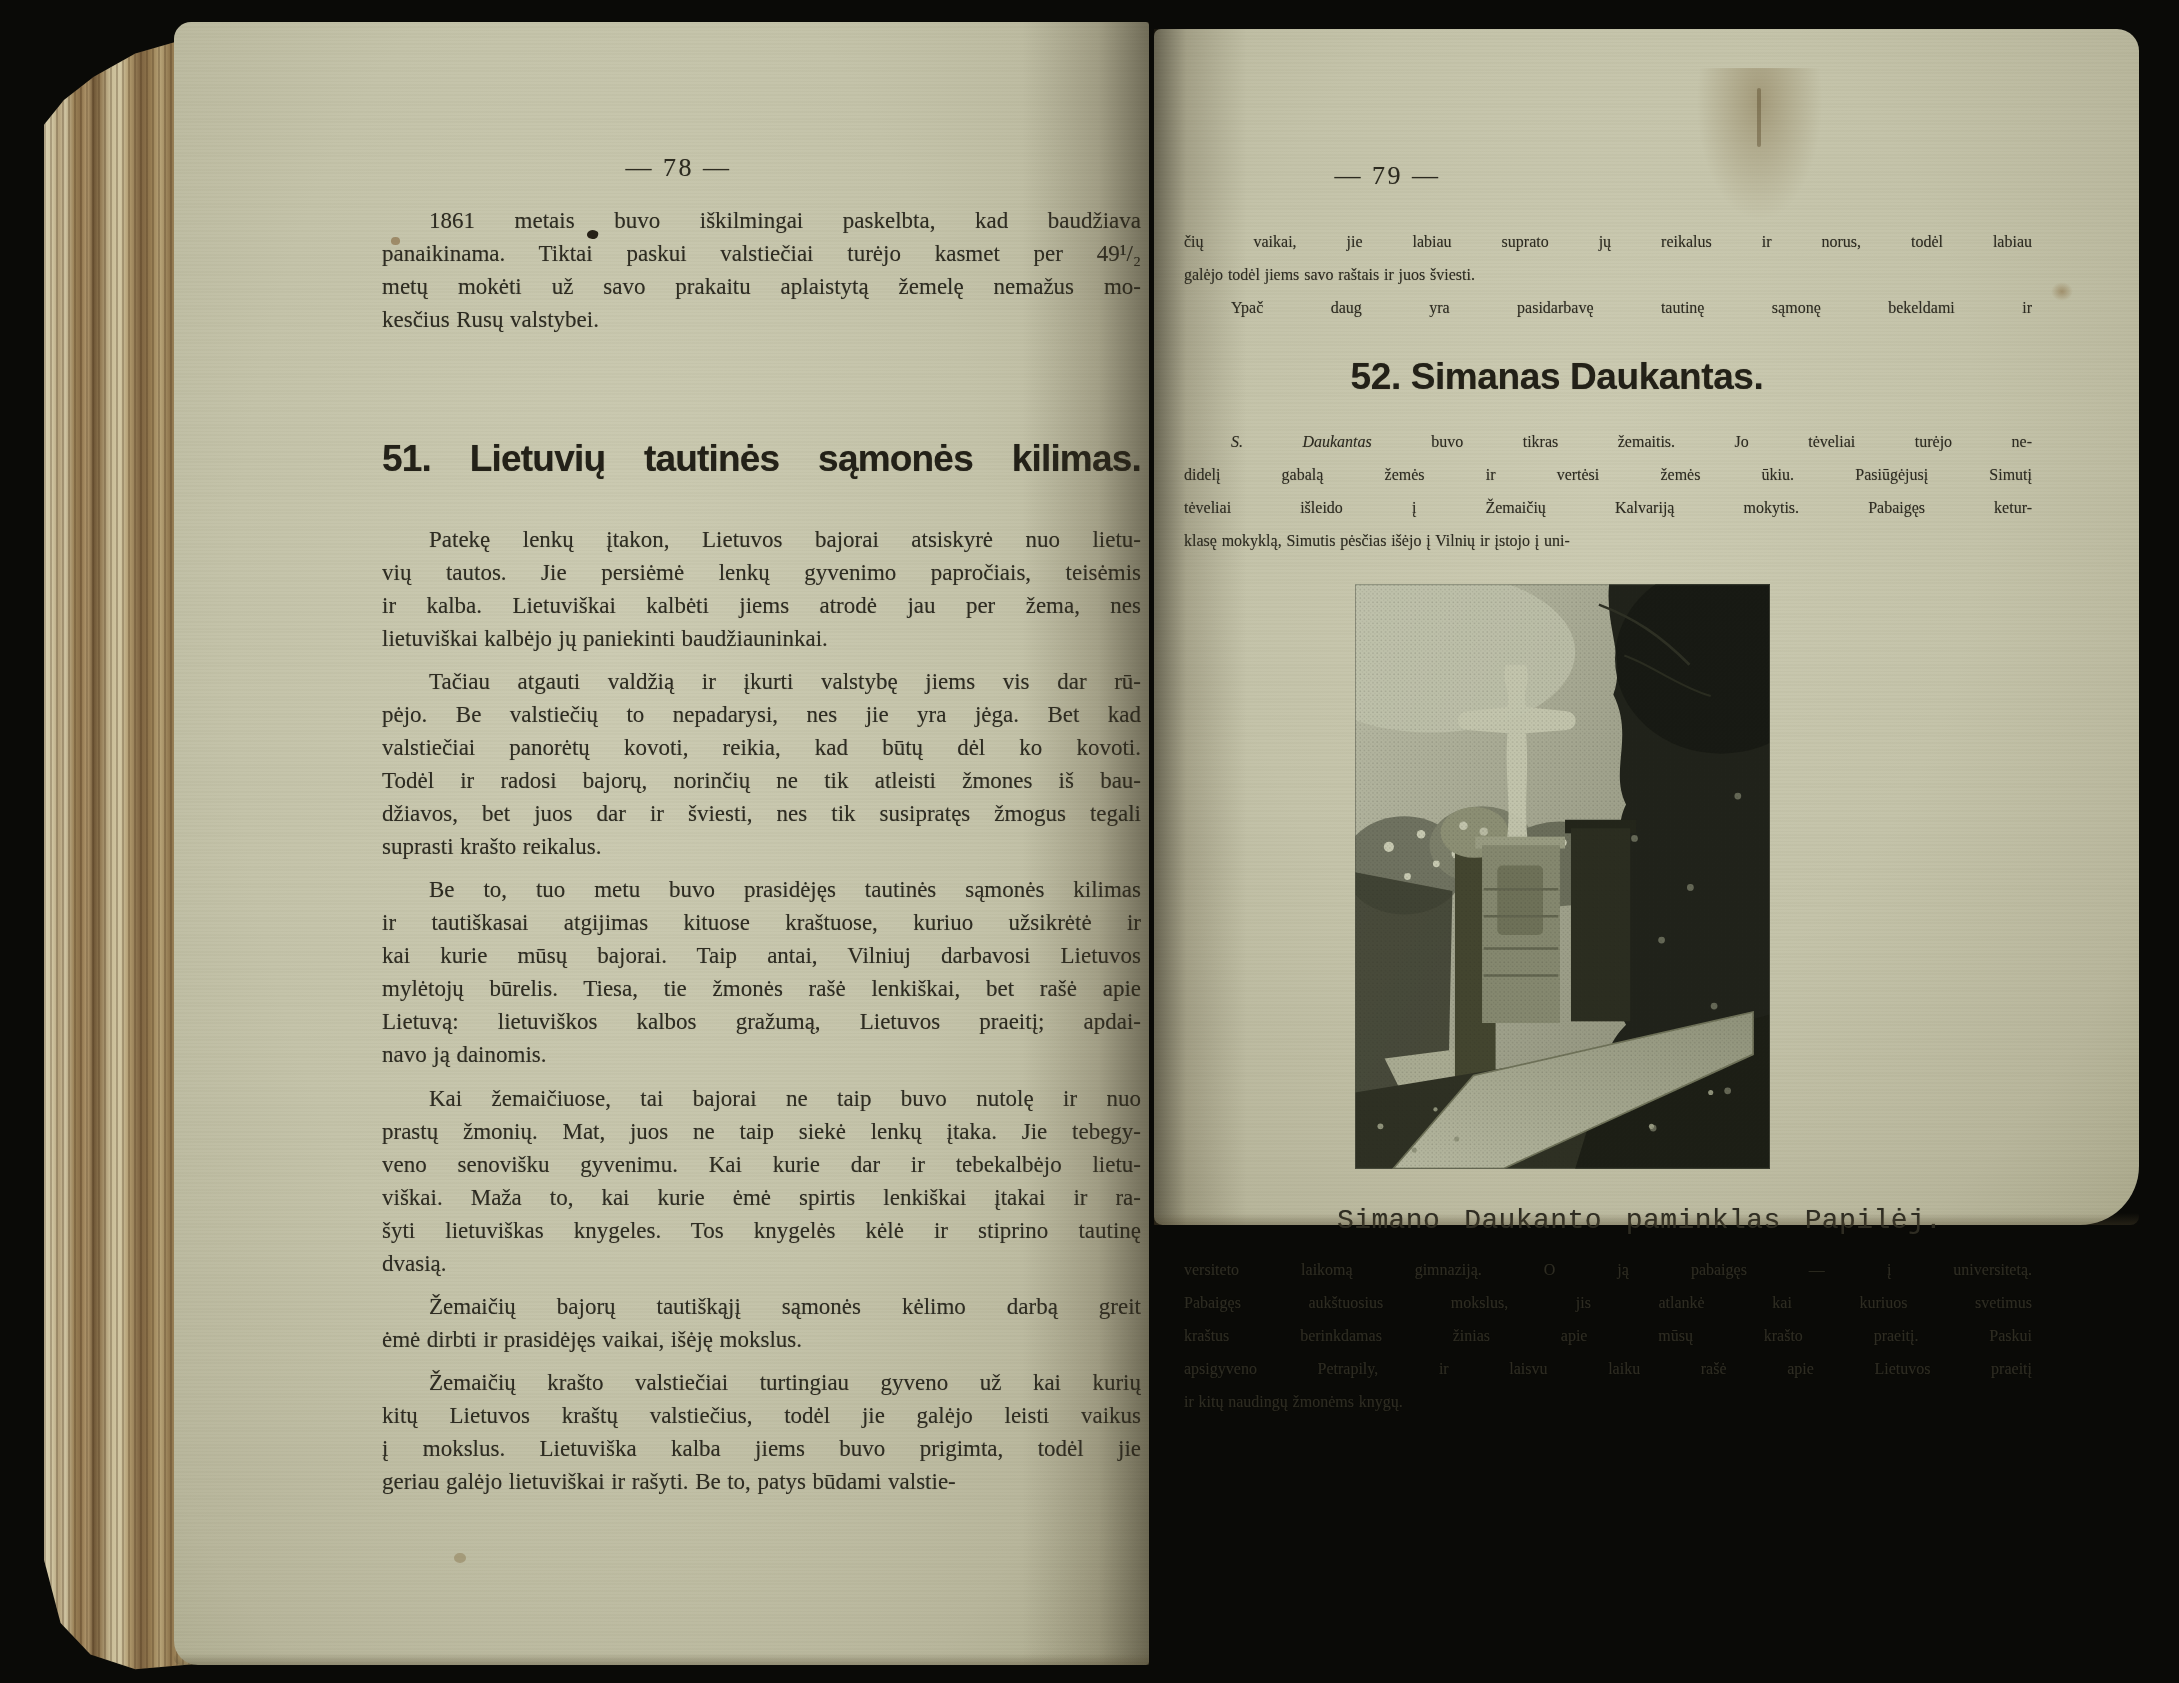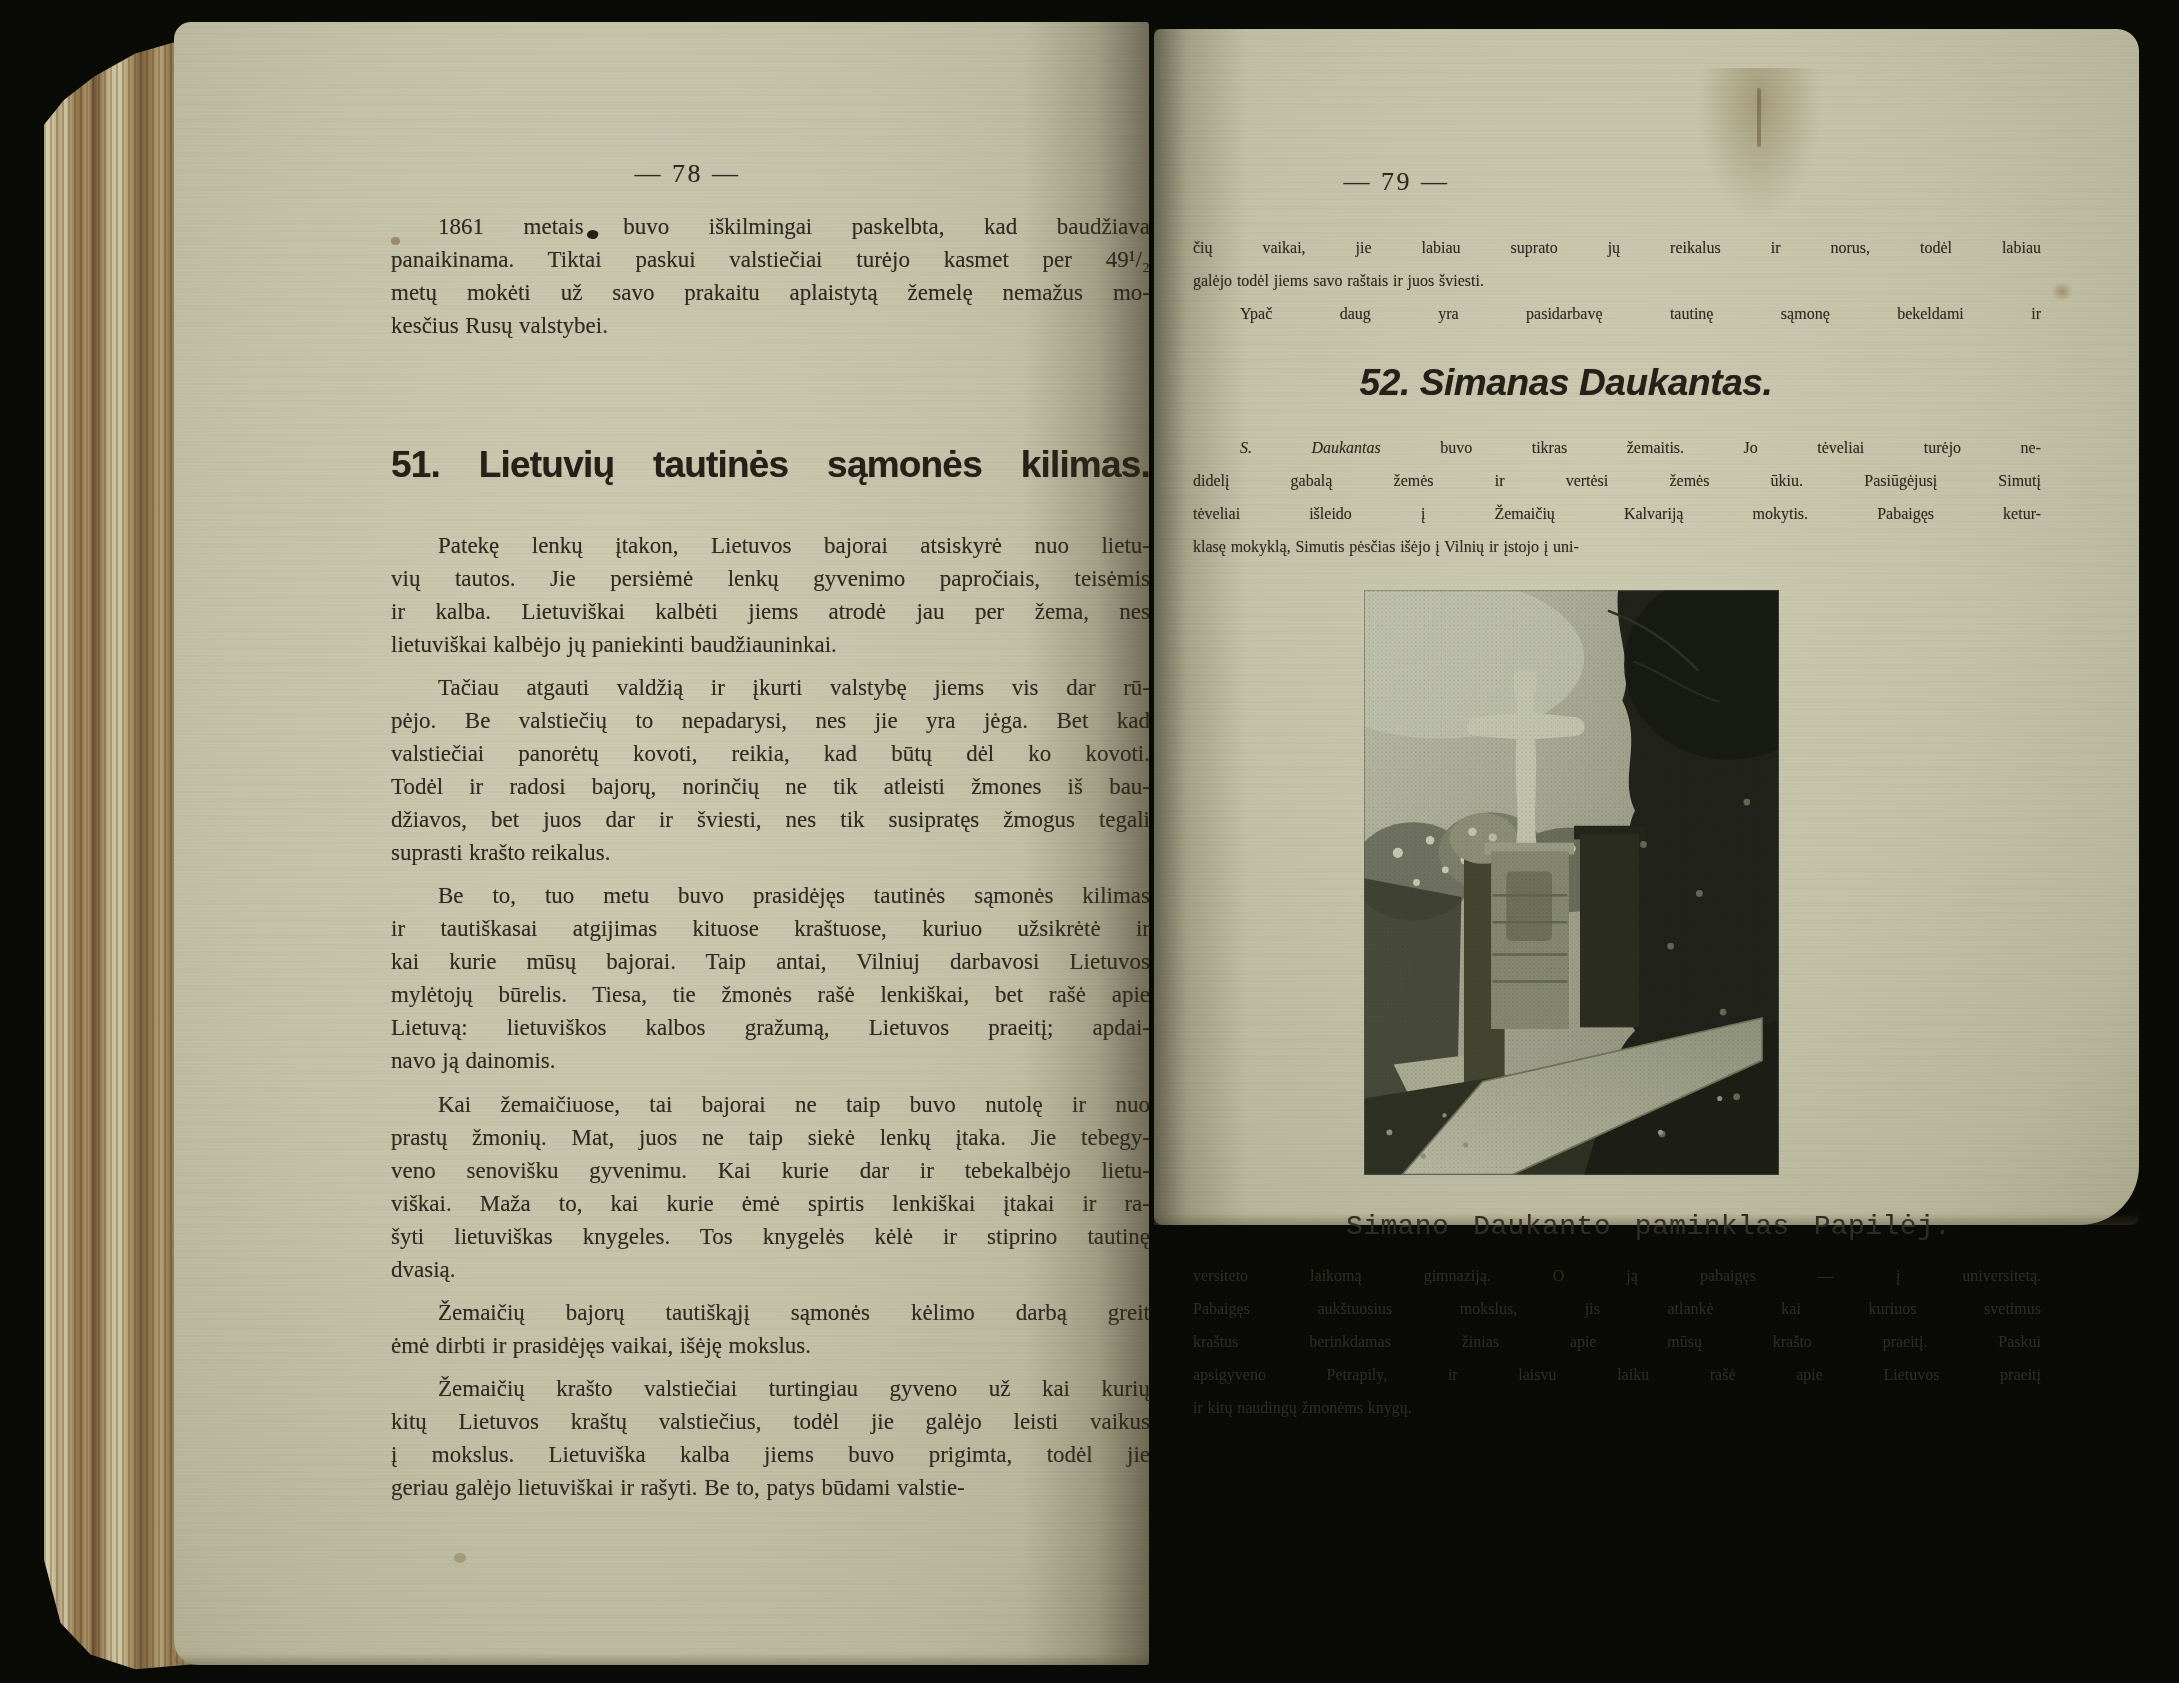--- a/index.html
+++ b/index.html
@@ -34,21 +34,21 @@
     background:linear-gradient(180deg, rgba(0,0,0,0), rgba(80,70,45,.38));
     border-radius:inherit;pointer-events:none;
   }
   .page.left{left:174px;top:22px;width:975px;height:1643px;border-radius:17px 3.4px 3.4px 24px;}
   .page.right{left:1154px;top:29px;width:985px;height:1196px;border-radius:6.8px 22px 59px 8.5px;}
   .shade-r{position:absolute;top:0;right:0;bottom:0;width:127px;pointer-events:none;
     background:linear-gradient(90deg, rgba(0,0,0,0) 0%, rgba(70,60,40,.22) 60%, rgba(42,36,22,.5) 100%);}
   .shade-l{position:absolute;top:0;left:0;bottom:0;width:93px;pointer-events:none;
     background:linear-gradient(90deg, rgba(35,30,18,.55) 0%, rgba(70,60,40,.22) 35%, rgba(0,0,0,0) 100%);}
   
-  .content{position:absolute;top:8px;height:100%;margin-left:9px;}
+  .content{position:absolute;top:2px;height:100%;}
   .page.left  .content{left:208px;width:759px;}
   .page.right .content{left:30px;width:848px;}
   .pagehead{
     position:absolute;font-size:26px;letter-spacing:2.5px;color:#2c2a20;
     text-align:center;text-shadow:0 0 0.8px rgba(44,42,32,.35);
   }
   .pagehead.ph-left{top:129px;left:0;width:593px;}
   .pagehead.ph-right{top:130px;left:0;width:407px;}
   .flow{position:absolute;left:0;}
   .flow.left-flow{top:180px;width:759px;}
@@ -65,21 +65,21 @@
   .right-flow .line{font-size:16px;}
   .line.first{padding-left:47px;}
   .line.last{text-align-last:left;}
   .it{font-style:italic;}
   .heading{
     font-family:"Liberation Sans", sans-serif;font-weight:700;color:#232118;
     font-size:37px;line-height:47px;letter-spacing:-0.8px;
     text-shadow:0 0 0.8px rgba(35,33,24,.45);
   }
   .left-flow  .heading{margin:99px 0 41px 0;}
-  .right-flow .heading{margin:29px 0 24.6px 0;font-style:italic;}
+  .right-flow .heading{margin:29px 0 24.6px 0;}
   .heading.justify{text-align:justify;text-align-last:justify;}
   .heading.center{text-align:center;width:746px;letter-spacing:-0.4px;}
   
   figure{margin:27px 0 0 0;padding:0;}
   .photo-frame{margin-left:171px;width:415px;height:585px;}
   .photo-frame svg{display:block;width:415px;height:585px;}
   figcaption{
     margin:36px 0 0 153px;font-size:28px;letter-spacing:0.4px;word-spacing:6.8px;
     color:#2e2c22;text-shadow:0 0 0.8px rgba(46,44,34,.4);font-family:Liberation Mono, monospace;
   }

